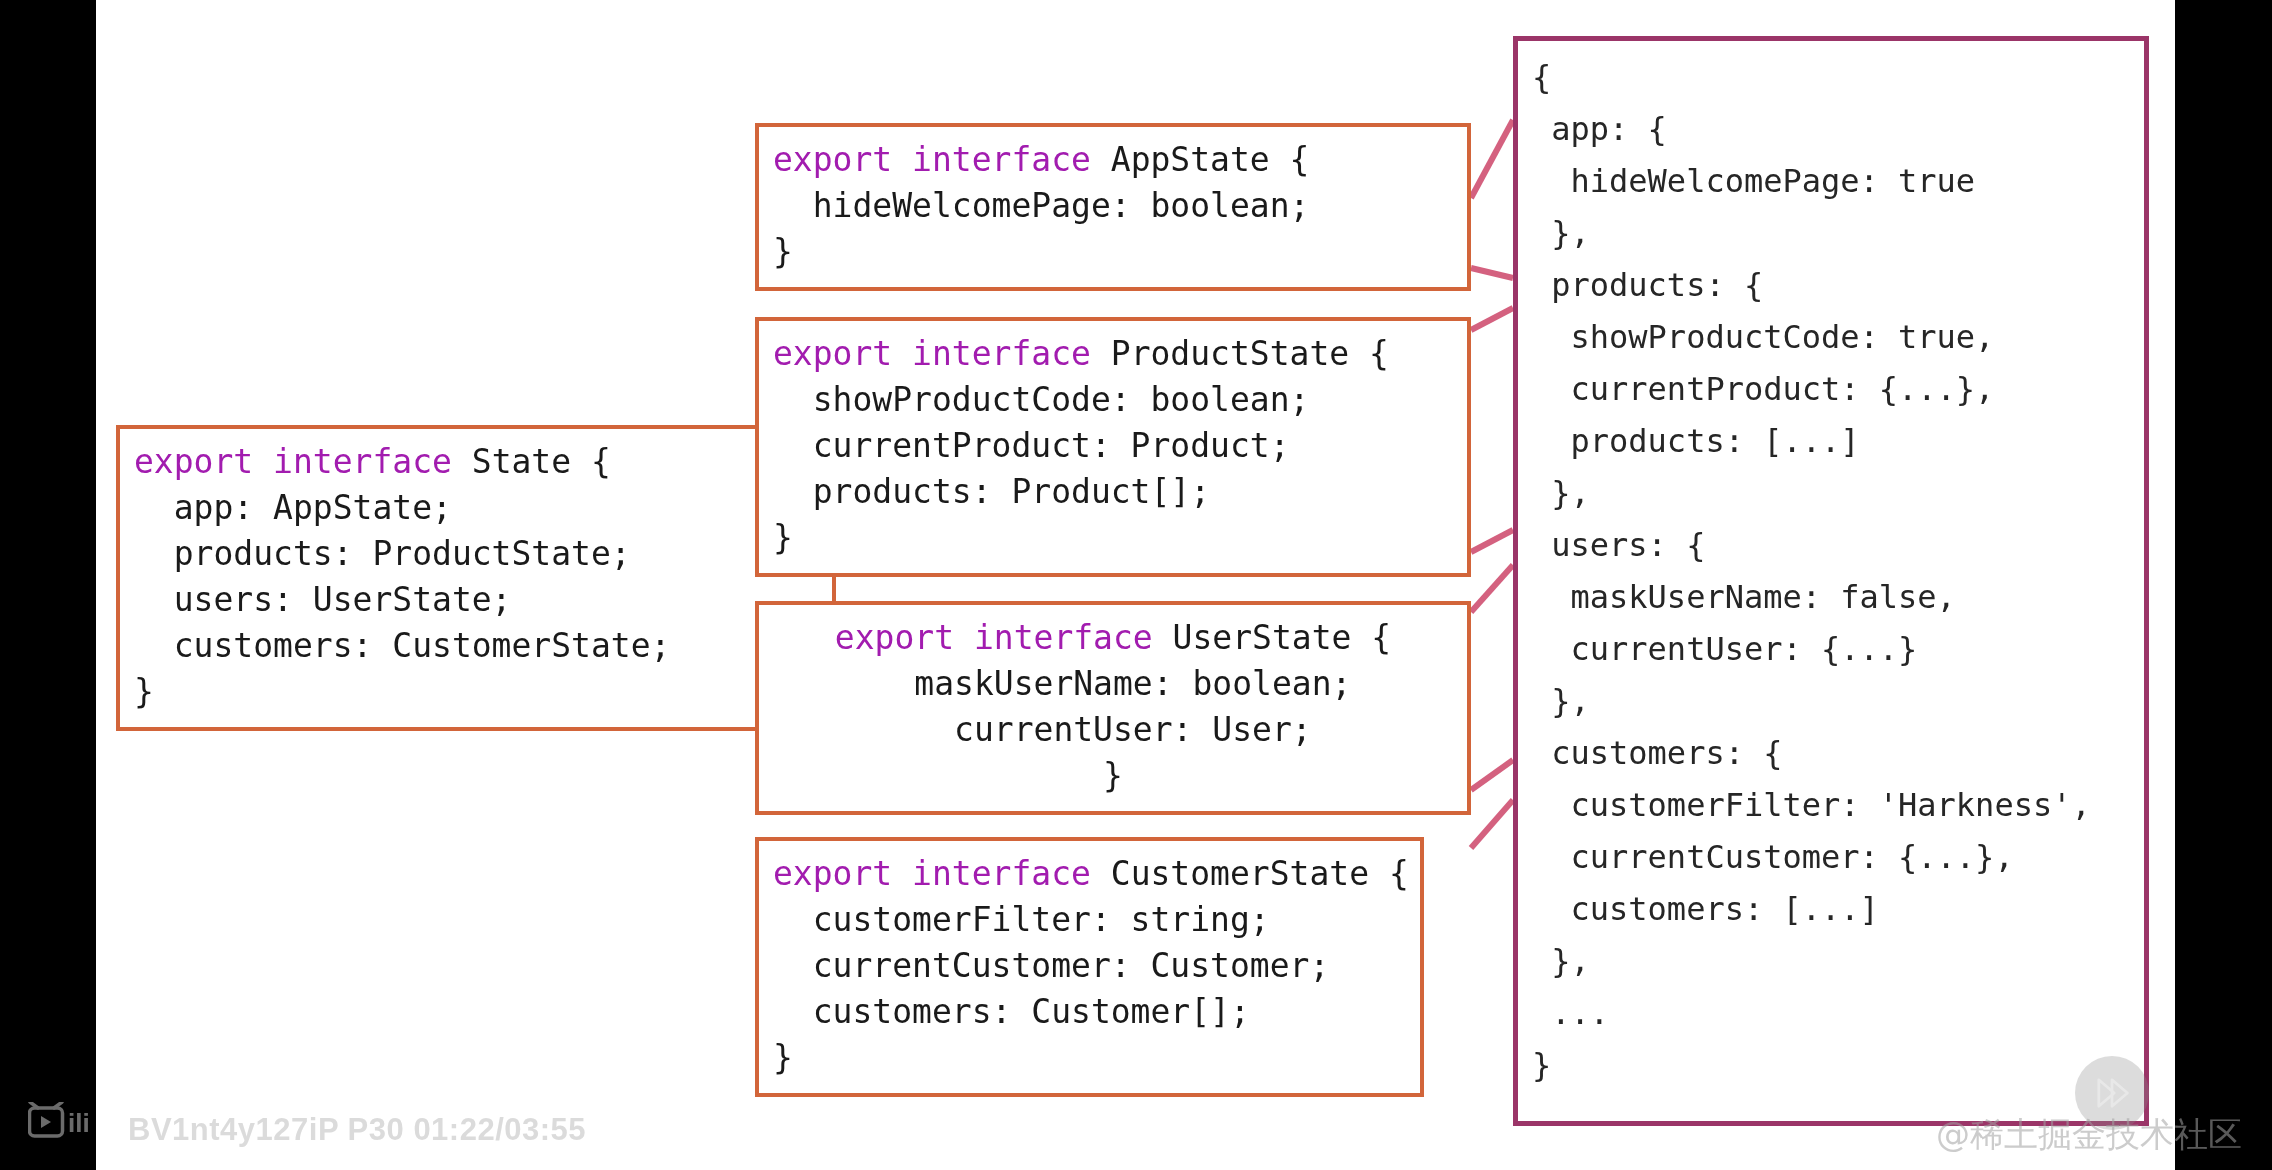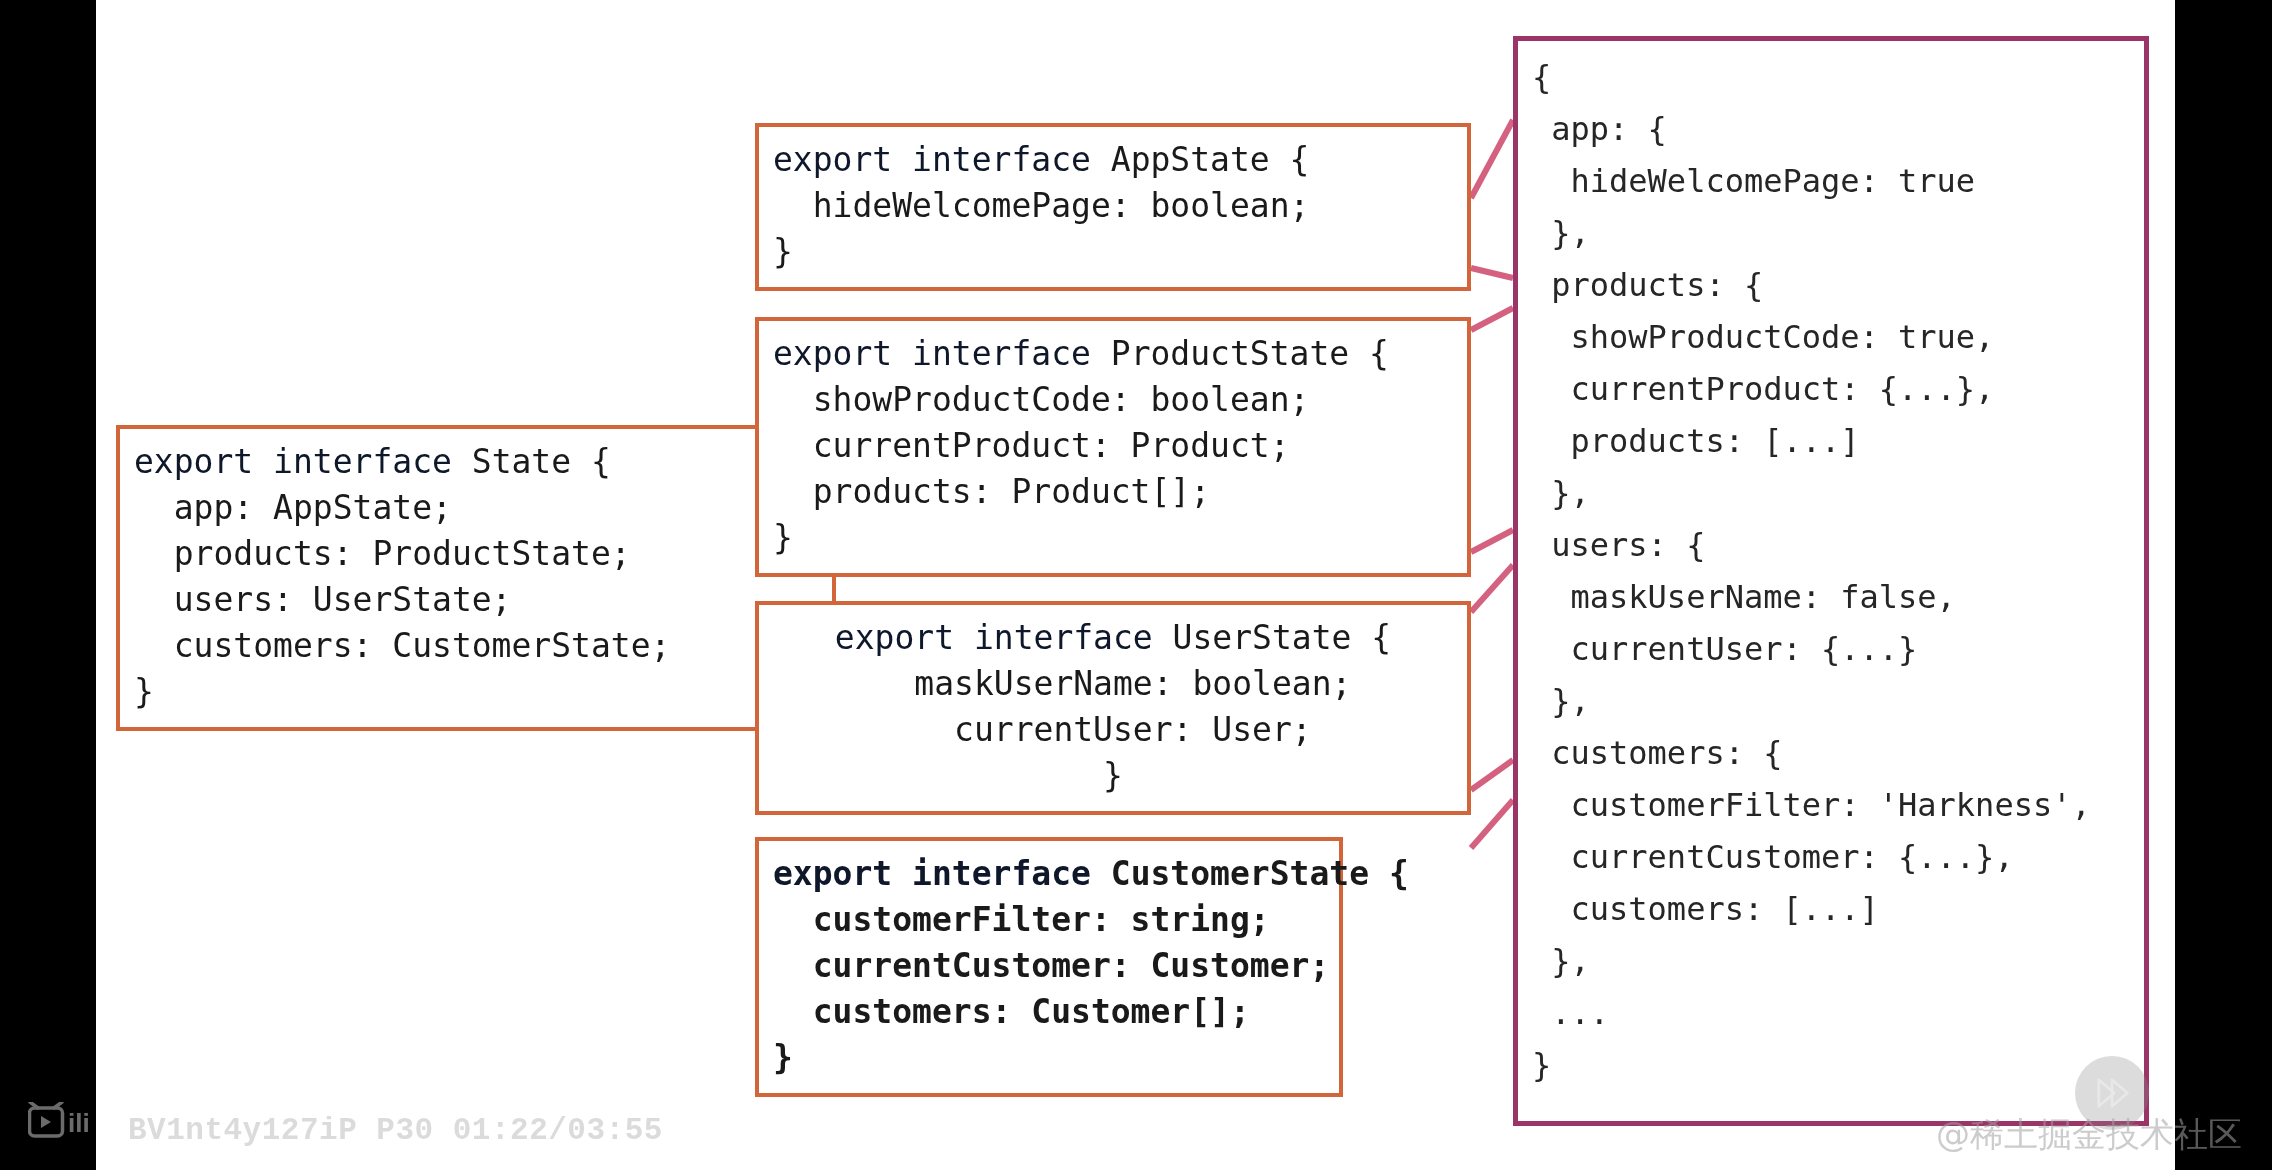--- a/index.html
+++ b/index.html
@@ -48,34 +48,34 @@
     border: 4px solid #d2653a;
     padding: 10px 14px 12px 14px;
     white-space: pre;
     font-family: "DejaVu Sans Mono", monospace;
     font-size: 33px;
     line-height: 46px;
     color: #1a1a1a;
     letter-spacing: 0px;
     z-index: 4;
   }
-  .kw { color: #0f172a; }
+  .kw { color: #a21caf; }
 
   
   #box-state {
     left: 116px;
     top:  425px;
     width: 720px;
   }
 
   
   #box-appstate      { left: 755px; top: 123px; width: 716px; }
   #box-productstate  { left: 755px; top: 317px; width: 716px; }
   #box-userstate     { left: 755px; top: 601px; width: 716px; text-align: center; }
-  #box-customerstate { left: 755px; top: 837px; width: 588px; font-weight: bold; }
+  #box-customerstate { left: 755px; top: 837px; width: 669px; }
 
   
   #box-store {
     position: absolute;
     box-sizing: border-box;
     left: 1513px;
     top: 36px;
     width: 636px;
     height: 1090px;
     background: #ffffff;
@@ -108,21 +108,21 @@
     align-items: flex-end;
     gap: 14px;
     z-index: 8;
   }
   #bili-logo {
     width: 86px;
     height: 46px;
     opacity: 0.42;
   }
   #watermark-text {
-    font-family: Liberation Mono, monospace;
+    font-family: Liberation Sans, sans-serif;
     font-size: 31px;
     font-weight: bold;
     color: #d8d8d8;
     opacity: 0.9;
     letter-spacing: 0.5px;
     white-space: nowrap;
   }
 
   
   #next-badge {

